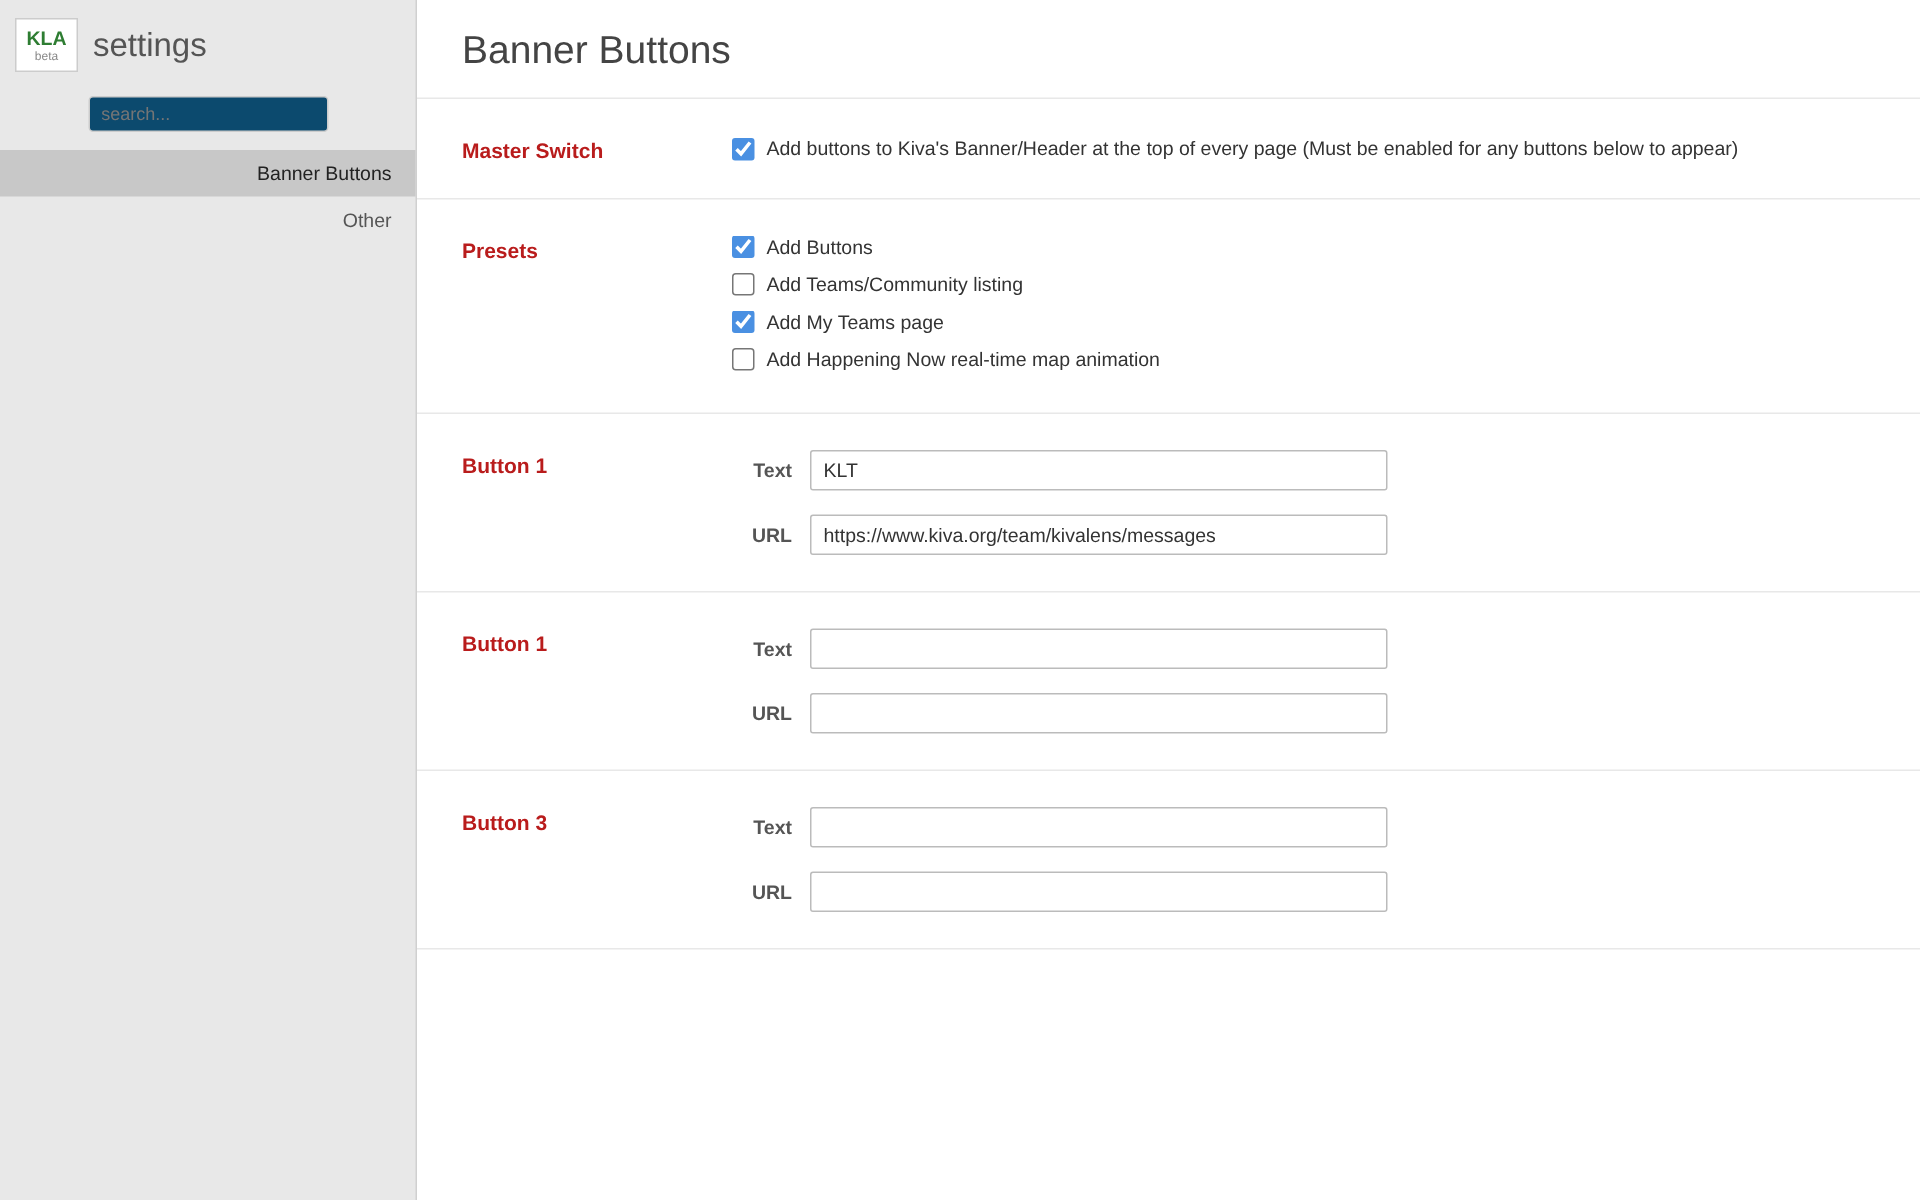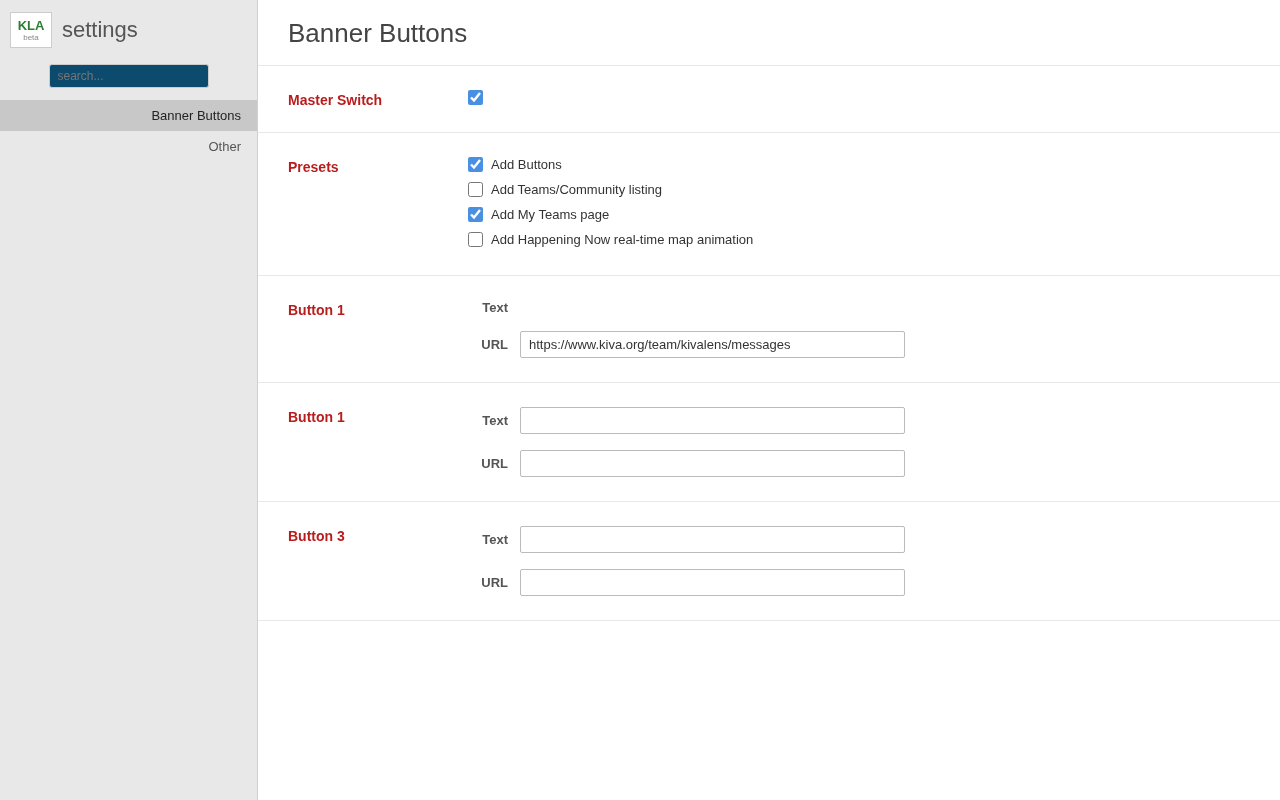--- a/index.html
+++ b/index.html
@@ -8,21 +8,21 @@
       font-size: 13px;
       background: #f0f0f0;
       display: flex;
       height: 800px;
       width: 1280px;
       overflow: hidden;
     }
 
     
     #sidebar {
-      width: 258px;
+      width: 278px;
       background: #e8e8e8;
       border-right: 1px solid #d0d0d0;
       display: flex;
       flex-direction: column;
       align-items: stretch;
       flex-shrink: 0;
     }
 
     #sidebar-header {
       display: flex;
@@ -210,20 +210,21 @@
 
 <div id="main">
 
   <div id="page-title">Banner Buttons</div>
 
   <div class="section">
     <div class="section-label">Master Switch</div>
     <div class="section-content">
       <div class="checkbox-row master">
         <input type="checkbox" checked="" style="">
+        <span class="master-text">Add buttons to Kiva's Banner/Header at the top of every page (Must be enabled for any buttons below to appear)</span>
       </div>
     </div>
   </div>
 
   <div class="section">
     <div class="section-label">Presets</div>
     <div class="section-content">
 
       <div class="checkbox-row">
         <input type="checkbox" checked="" style="">
@@ -243,20 +244,21 @@
       </div>
 
     </div>
   </div>
 
   <div class="section">
     <div class="section-label">Button 1</div>
     <div class="section-content">
       <div class="field-row">
         <span class="field-label">Text</span>
+        <input type="text" class="field-input wide" value="KLT" style="">
       </div>
       <div class="field-row">
         <span class="field-label">URL</span>
         <input type="text" class="field-input wide" value="https://www.kiva.org/team/kivalens/messages" style="">
       </div>
     </div>
   </div>
 
   <div class="section">
     <div class="section-label">Button 1</div>

